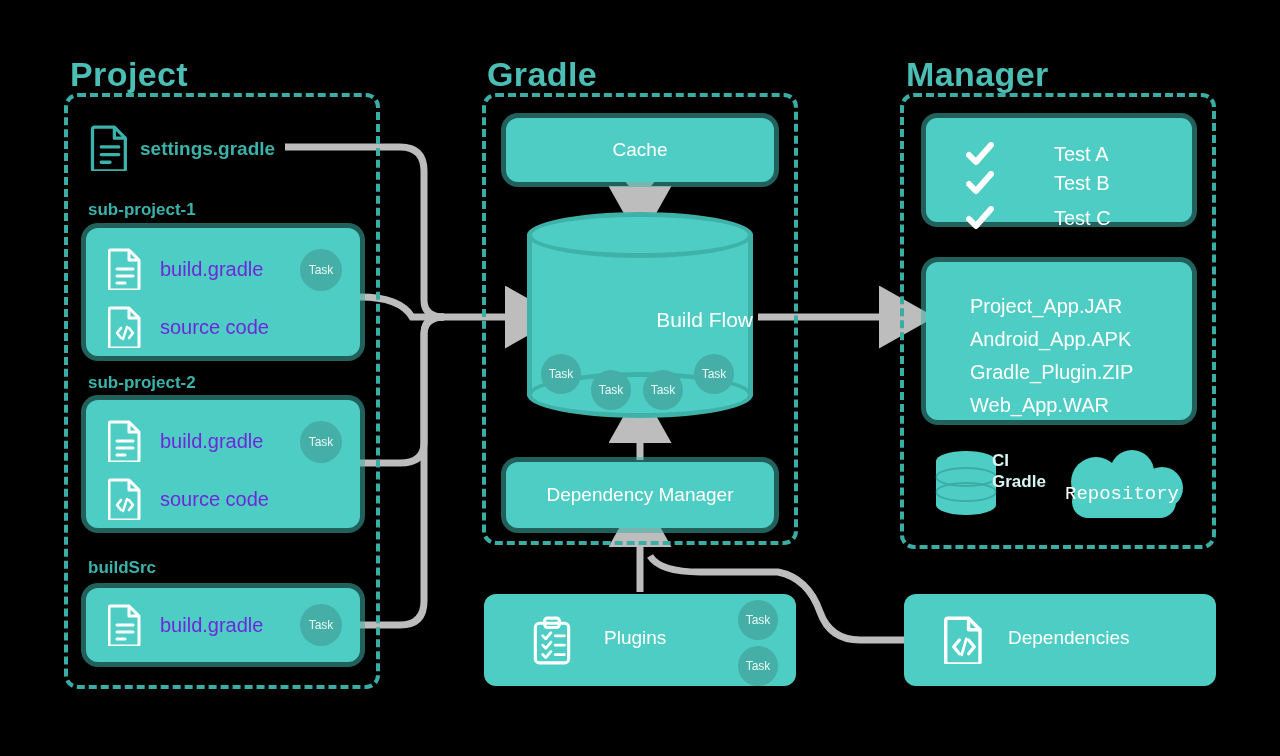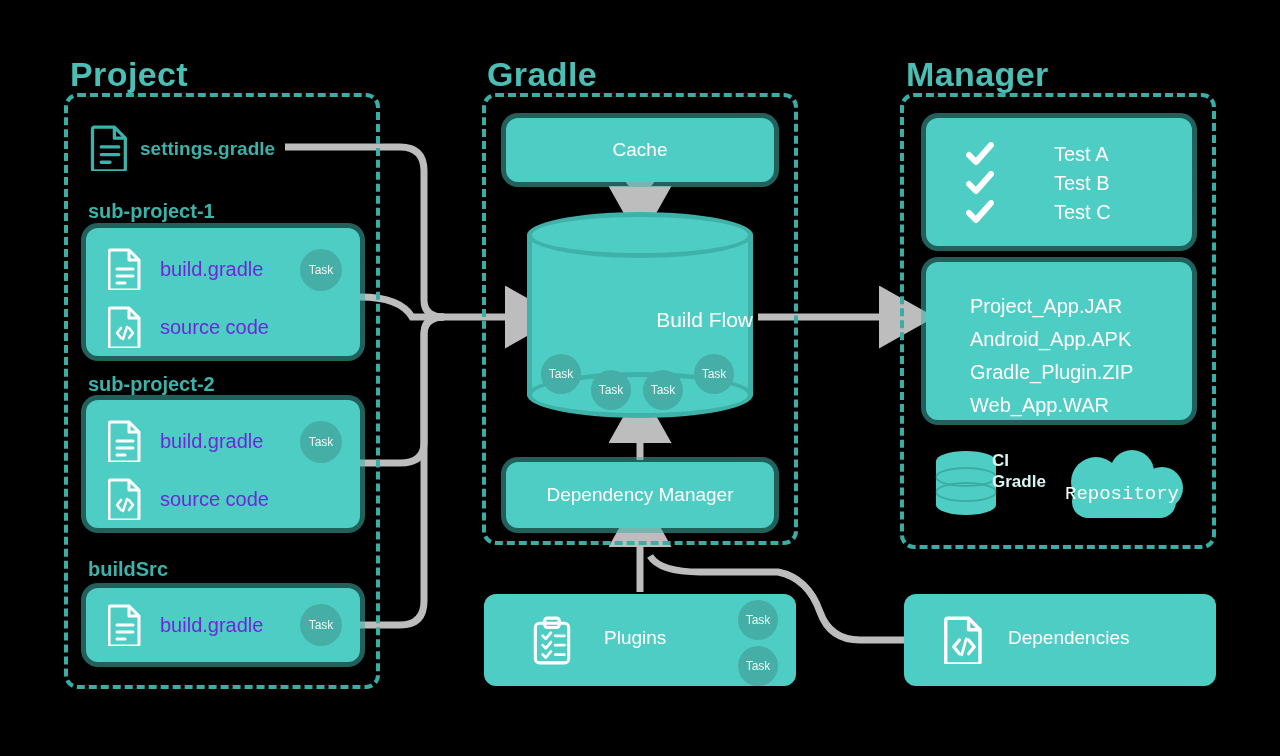--- a/index.html
+++ b/index.html
@@ -74,21 +74,21 @@
     align-items: center;
     justify-content: center;
     color: #eafaf8;
     font-size: 12px;
   }
 
   
   .sub-label {
     position: absolute;
     color: #3bb3aa;
-    font-size: 20px;
+    font-size: 17px;
     font-weight: bold;
     white-space: nowrap;
   }
   .settings-label {
     position: absolute;
     color: #3bb3aa;
     font-size: 19px;
     font-weight: bold;
     white-space: nowrap;
   }
@@ -300,38 +300,38 @@
     </div>
     <div class="card-label" style="position:absolute; left:120px; top:33px;">Plugins</div>
     <div class="task-badge" style="right:18px; top:6px; width:40px; height:40px;">Task</div>
     <div class="task-badge" style="right:18px; top:52px; width:40px; height:40px;">Task</div>
   </div>
 
   <div class="col-header" style="left:906px; top:55px;">Manager</div>
 
   <div class="group-frame" style="left:900px; top:93px; width:316px; height:456px;"></div>
 
-  <div class="card" style="left:926px; top:118px; width:266px; height:128px;">
+  <div class="card" style="left:926px; top:118px; width:266px; height:104px;border-radius:11px;">
     <div class="test-row" style="left:40px; top:24px;">
       <span class="tick">
         <svg viewBox="0 0 28 24" width="28" height="24">
           <path d="M3,13 l7,7 l15,-17" fill="none" stroke="#fff" stroke-width="6" stroke-linecap="round" stroke-linejoin="round"></path>
         </svg>
       </span>
       <span class="tname">Test A</span>
     </div>
     <div class="test-row" style="left:40px; top:53px;">
       <span class="tick">
         <svg viewBox="0 0 28 24" width="28" height="24">
           <path d="M3,13 l7,7 l15,-17" fill="none" stroke="#fff" stroke-width="6" stroke-linecap="round" stroke-linejoin="round"></path>
         </svg>
       </span>
       <span class="tname">Test B</span>
     </div>
-    <div class="test-row" style="left:40px; top:82px;">
+    <div class="test-row" style="left:40px; top:88px;">
       <span class="tick">
         <svg viewBox="0 0 28 24" width="28" height="24">
           <path d="M3,13 l7,7 l15,-17" fill="none" stroke="#fff" stroke-width="6" stroke-linecap="round" stroke-linejoin="round"></path>
         </svg>
       </span>
       <span class="tname">Test C</span>
     </div>
   </div>
 
   <div class="card" style="left:926px; top:262px; width:266px; height:158px;">

